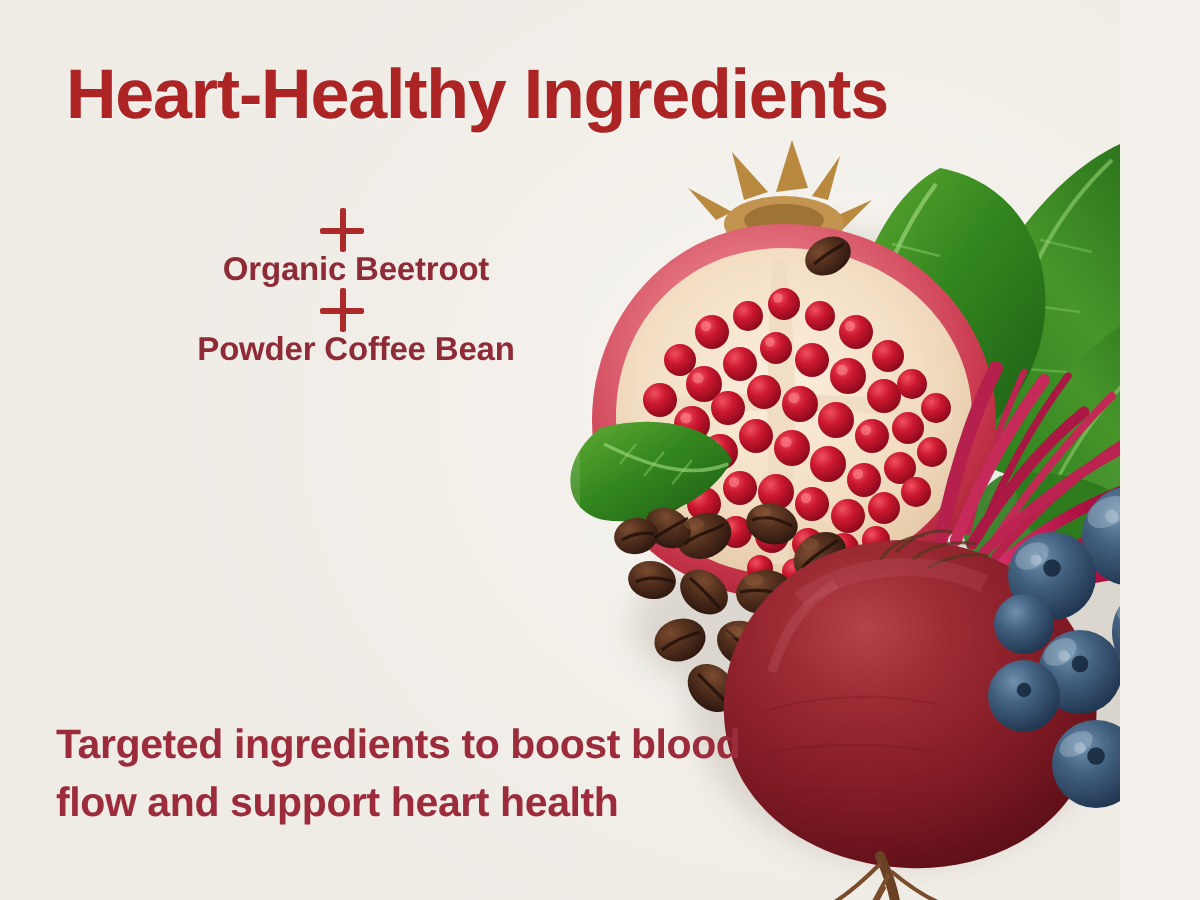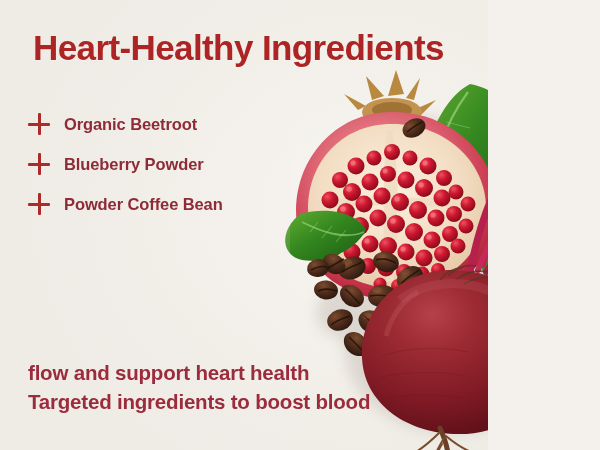--- a/index.html
+++ b/index.html
@@ -4,21 +4,21 @@
 <style>
   html,body{margin:0;padding:0;}
   body{
     width:600px;height:450px;
     background:#f4f1ec;
     font-family:"Liberation Sans", sans-serif;
     overflow:hidden;
   }
   #banner{
     position:relative;
-    width:488px;height:450px;
+    width:560px;height:450px;
     background:
       radial-gradient(ellipse 340px 300px at 74% 46%, #f7f5f1 0%, #f2efe9 60%, #eeebe4 100%),
       linear-gradient(160deg,#f6f3ee 0%,#f2efe8 55%,#efece5 100%);
     overflow:hidden;
   }
 
   
   #art{position:absolute;left:0;top:0;width:600px;height:450px;}
 
   .soft{filter:blur(.3px);}
@@ -33,21 +33,21 @@
     letter-spacing:-.6px;
     color:#ad2424;
     white-space:nowrap;
     text-shadow:0 1px 0 rgba(255,255,255,.5);
   }
 
   #bullets{position:absolute;left:28px;top:104px;width:300px;}
   .bullet{
     position:relative;
     height:40px;
-    display:flex;align-items:center;
+    display:flex;align-items:center;flex-direction:column;
   }
   .plus{
     position:relative;
     width:22px;height:22px;
     flex:0 0 22px;
     margin-right:14px;
   }
   .plus::before,.plus::after{
     content:"";position:absolute;background:#ab2a2a;border-radius:1px;
   }
@@ -408,31 +408,27 @@
     <div id="title">Heart-Healthy Ingredients</div>
 
     <div id="bullets">
 
       <div class="bullet">
         <span class="plus"></span>
         <span class="bullet-label">Organic Beetroot</span>
       </div>
 
 
-      <div class="bullet">
-        <span class="plus"></span>
-        <span class="bullet-label">Blueberry Powder</span>
-      </div>
 
       <div class="bullet">
         <span class="plus"></span>
         <span class="bullet-label">Powder Coffee Bean</span>
       </div>
 
     </div>
 
     <div id="tagline">
+      <div>Targeted ingredients to boost blood</div>
       <div>flow and support heart health</div>
-      <div>Targeted ingredients to boost blood</div>
     </div>
 
   </div>
 </div>
 
 </body></html>

